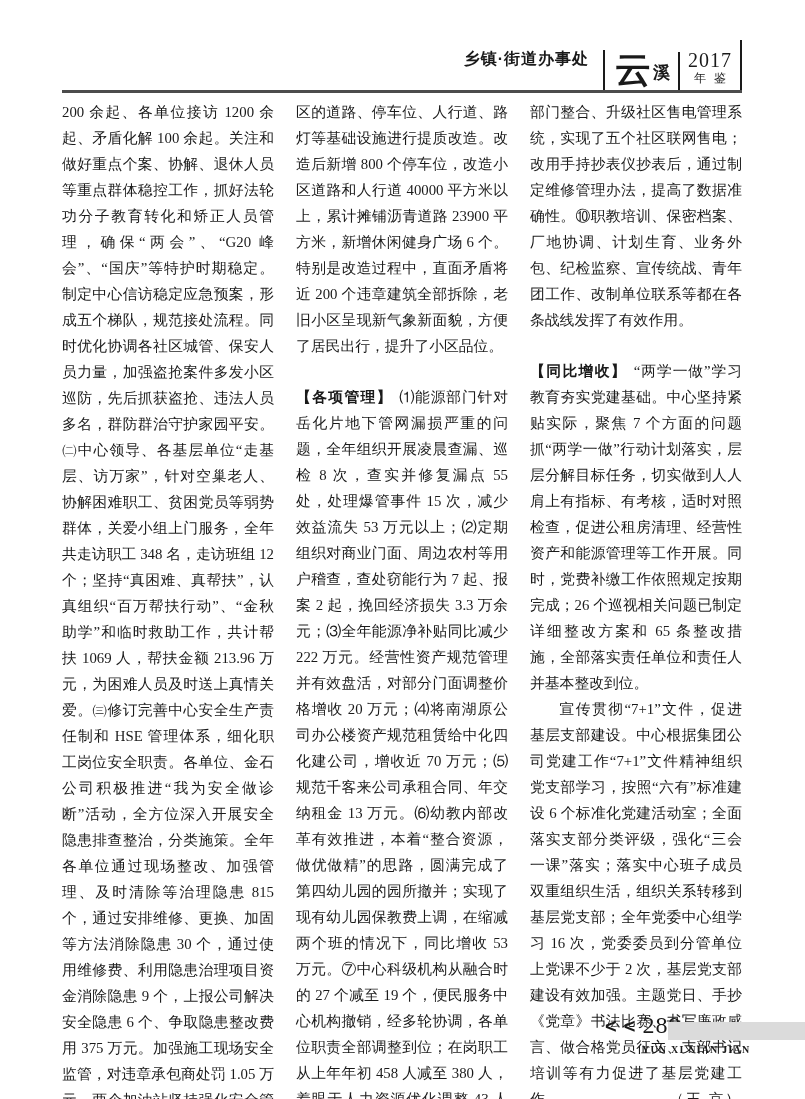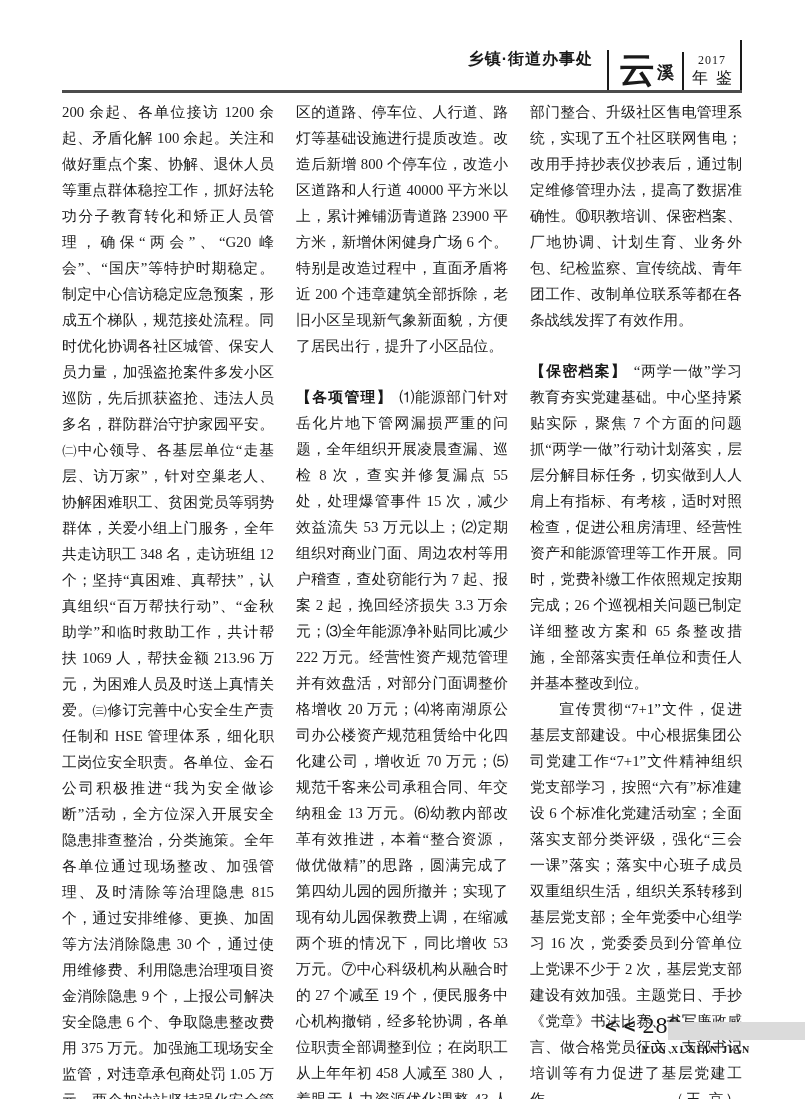--- a/index.html
+++ b/index.html
@@ -19,22 +19,22 @@
     padding-bottom:20px;margin-right:14px;
   }
   .vline{width:2px;background:#1a1a1a;align-self:flex-end;}
   .vline.v1{height:40px;margin-right:10px;}
   .vline.v2{height:38px;margin:0 8px;}
   .vline.v3{height:50px;margin-left:8px;}
   .logo{display:flex;align-items:flex-end;padding-bottom:4px;}
   .logo .big{font-weight:700;font-size:36px;line-height:0.9;font-family:"Liberation Serif",serif;}
   .logo .small{font-size:17px;font-weight:600;margin-left:2px;padding-bottom:2px;}
   .yearblock{display:flex;flex-direction:column;align-items:center;padding-bottom:4px;}
-  .yearblock .yr{font-size:12px;letter-spacing:1px;line-height:20px;text-align:center;}
-  .yearblock .yb{font-size:16px;letter-spacing:8px;margin-right:-8px;line-height:16px;}
+  .yearblock .yr{font-size:20px;letter-spacing:1px;line-height:20px;text-align:center;}
+  .yearblock .yb{font-size:12px;letter-spacing:8px;margin-right:-8px;line-height:16px;}
   .header-rule{
     position:absolute;top:90px;left:62px;right:63px;height:3px;background:#4c4c4c;
   }
   
   .main{
     position:absolute;top:99px;left:62px;right:63px;
     display:flex;gap:22px;
   }
   .col{flex:1 1 0;min-width:0;}
   .col p{
@@ -94,21 +94,21 @@
     <div class="col">
       <p>区的道路、停车位、人行道、路灯等基础设施进行提质改造。改造后新增 800 个停车位，改造小区道路和人行道 40000 平方米以上，累计摊铺沥青道路 23900 平方米，新增休闲健身广场 6 个。特别是改造过程中，直面矛盾将近 200 个违章建筑全部拆除，老旧小区呈现新气象新面貌，方便了居民出行，提升了小区品位。</p>
       <p class="sec">
         <b class="h">【各项管理】</b><span>⑴能源部门针对岳化片地下管网漏损严重的问题，全年组织开展凌晨查漏、巡检 8 次，查实并修复漏点 55 处，处理爆管事件 15 次，减少效益流失 53 万元以上；⑵定期组织对商业门面、周边农村等用户稽查，查处窃能行为 7 起、报案 2 起，挽回经济损失 3.3 万余元；⑶全年能源净补贴同比减少 222 万元。经营性资产规范管理并有效盘活，对部分门面调整价格增收 20 万元；⑷将南湖原公司办公楼资产规范租赁给中化四化建公司，增收近 70 万元；⑸规范千客来公司承租合同、年交纳租金 13 万元。⑹幼教内部改革有效推进，本着“整合资源，做优做精”的思路，圆满完成了第四幼儿园的园所撤并；实现了现有幼儿园保教费上调，在缩减两个班的情况下，同比增收 53 万元。⑦中心科级机构从融合时的 27 个减至 19 个，便民服务中心机构撤销，经多轮协调，各单位职责全部调整到位；在岗职工从上年年初 458 人减至 380 人，着眼于人力资源优化调整 43 人次，单位内部实现岗位合并，保障了工作有序开展。⑧物业部门加强维修管理，通过制定维修管理办法，规范了维修分级审批流程，日常维修、供暖维修和屋面维修等有序开展，进度控制和费用结算情况良好。⑨能源</span>
       </p>
     </div>
 
     <div class="col">
       <p>部门整合、升级社区售电管理系统，实现了五个社区联网售电；改用手持抄表仪抄表后，通过制定维修管理办法，提高了数据准确性。⑩职教培训、保密档案、厂地协调、计划生育、业务外包、纪检监察、宣传统战、青年团工作、改制单位联系等都在各条战线发挥了有效作用。</p>
       <p class="sec">
-        <b class="h">【保密档案】</b><span>“两学一做”学习教育夯实党建基础。中心坚持紧贴实际，聚焦 7 个方面的问题抓“两学一做”行动计划落实，层层分解目标任务，切实做到人人肩上有指标、有考核，适时对照检查，促进公租房清理、经营性资产和能源管理等工作开展。同时，党费补缴工作依照规定按期完成；26 个巡视相关问题已制定详细整改方案和 65 条整改措施，全部落实责任单位和责任人并基本整改到位。</span>
+        <b class="h">【同比增收】</b><span>“两学一做”学习教育夯实党建基础。中心坚持紧贴实际，聚焦 7 个方面的问题抓“两学一做”行动计划落实，层层分解目标任务，切实做到人人肩上有指标、有考核，适时对照检查，促进公租房清理、经营性资产和能源管理等工作开展。同时，党费补缴工作依照规定按期完成；26 个巡视相关问题已制定详细整改方案和 65 条整改措施，全部落实责任单位和责任人并基本整改到位。</span>
       </p>
       <p class="indent">
         <span>宣传贯彻“7+1”文件，促进基层支部建设。中心根据集团公司党建工作“7+1”文件精神组织党支部学习，按照“六有”标准建设 6 个标准化党建活动室；全面落实支部分类评级，强化“三会一课”落实；落实中心班子成员双重组织生活，组织关系转移到基层党支部；全年党委中心组学习 16 次，党委委员到分管单位上党课不少于 2 次，基层党支部建设有效加强。主题党日、手抄《党章》书法比赛、书写廉政感言、做合格党员征文、支部书记培训等有力促进了基层党建工作。</span><span class="attribution">（王 京）</span>
       </p>
 
     </div>
 
   </div>
 
   <div class="page-marker">

